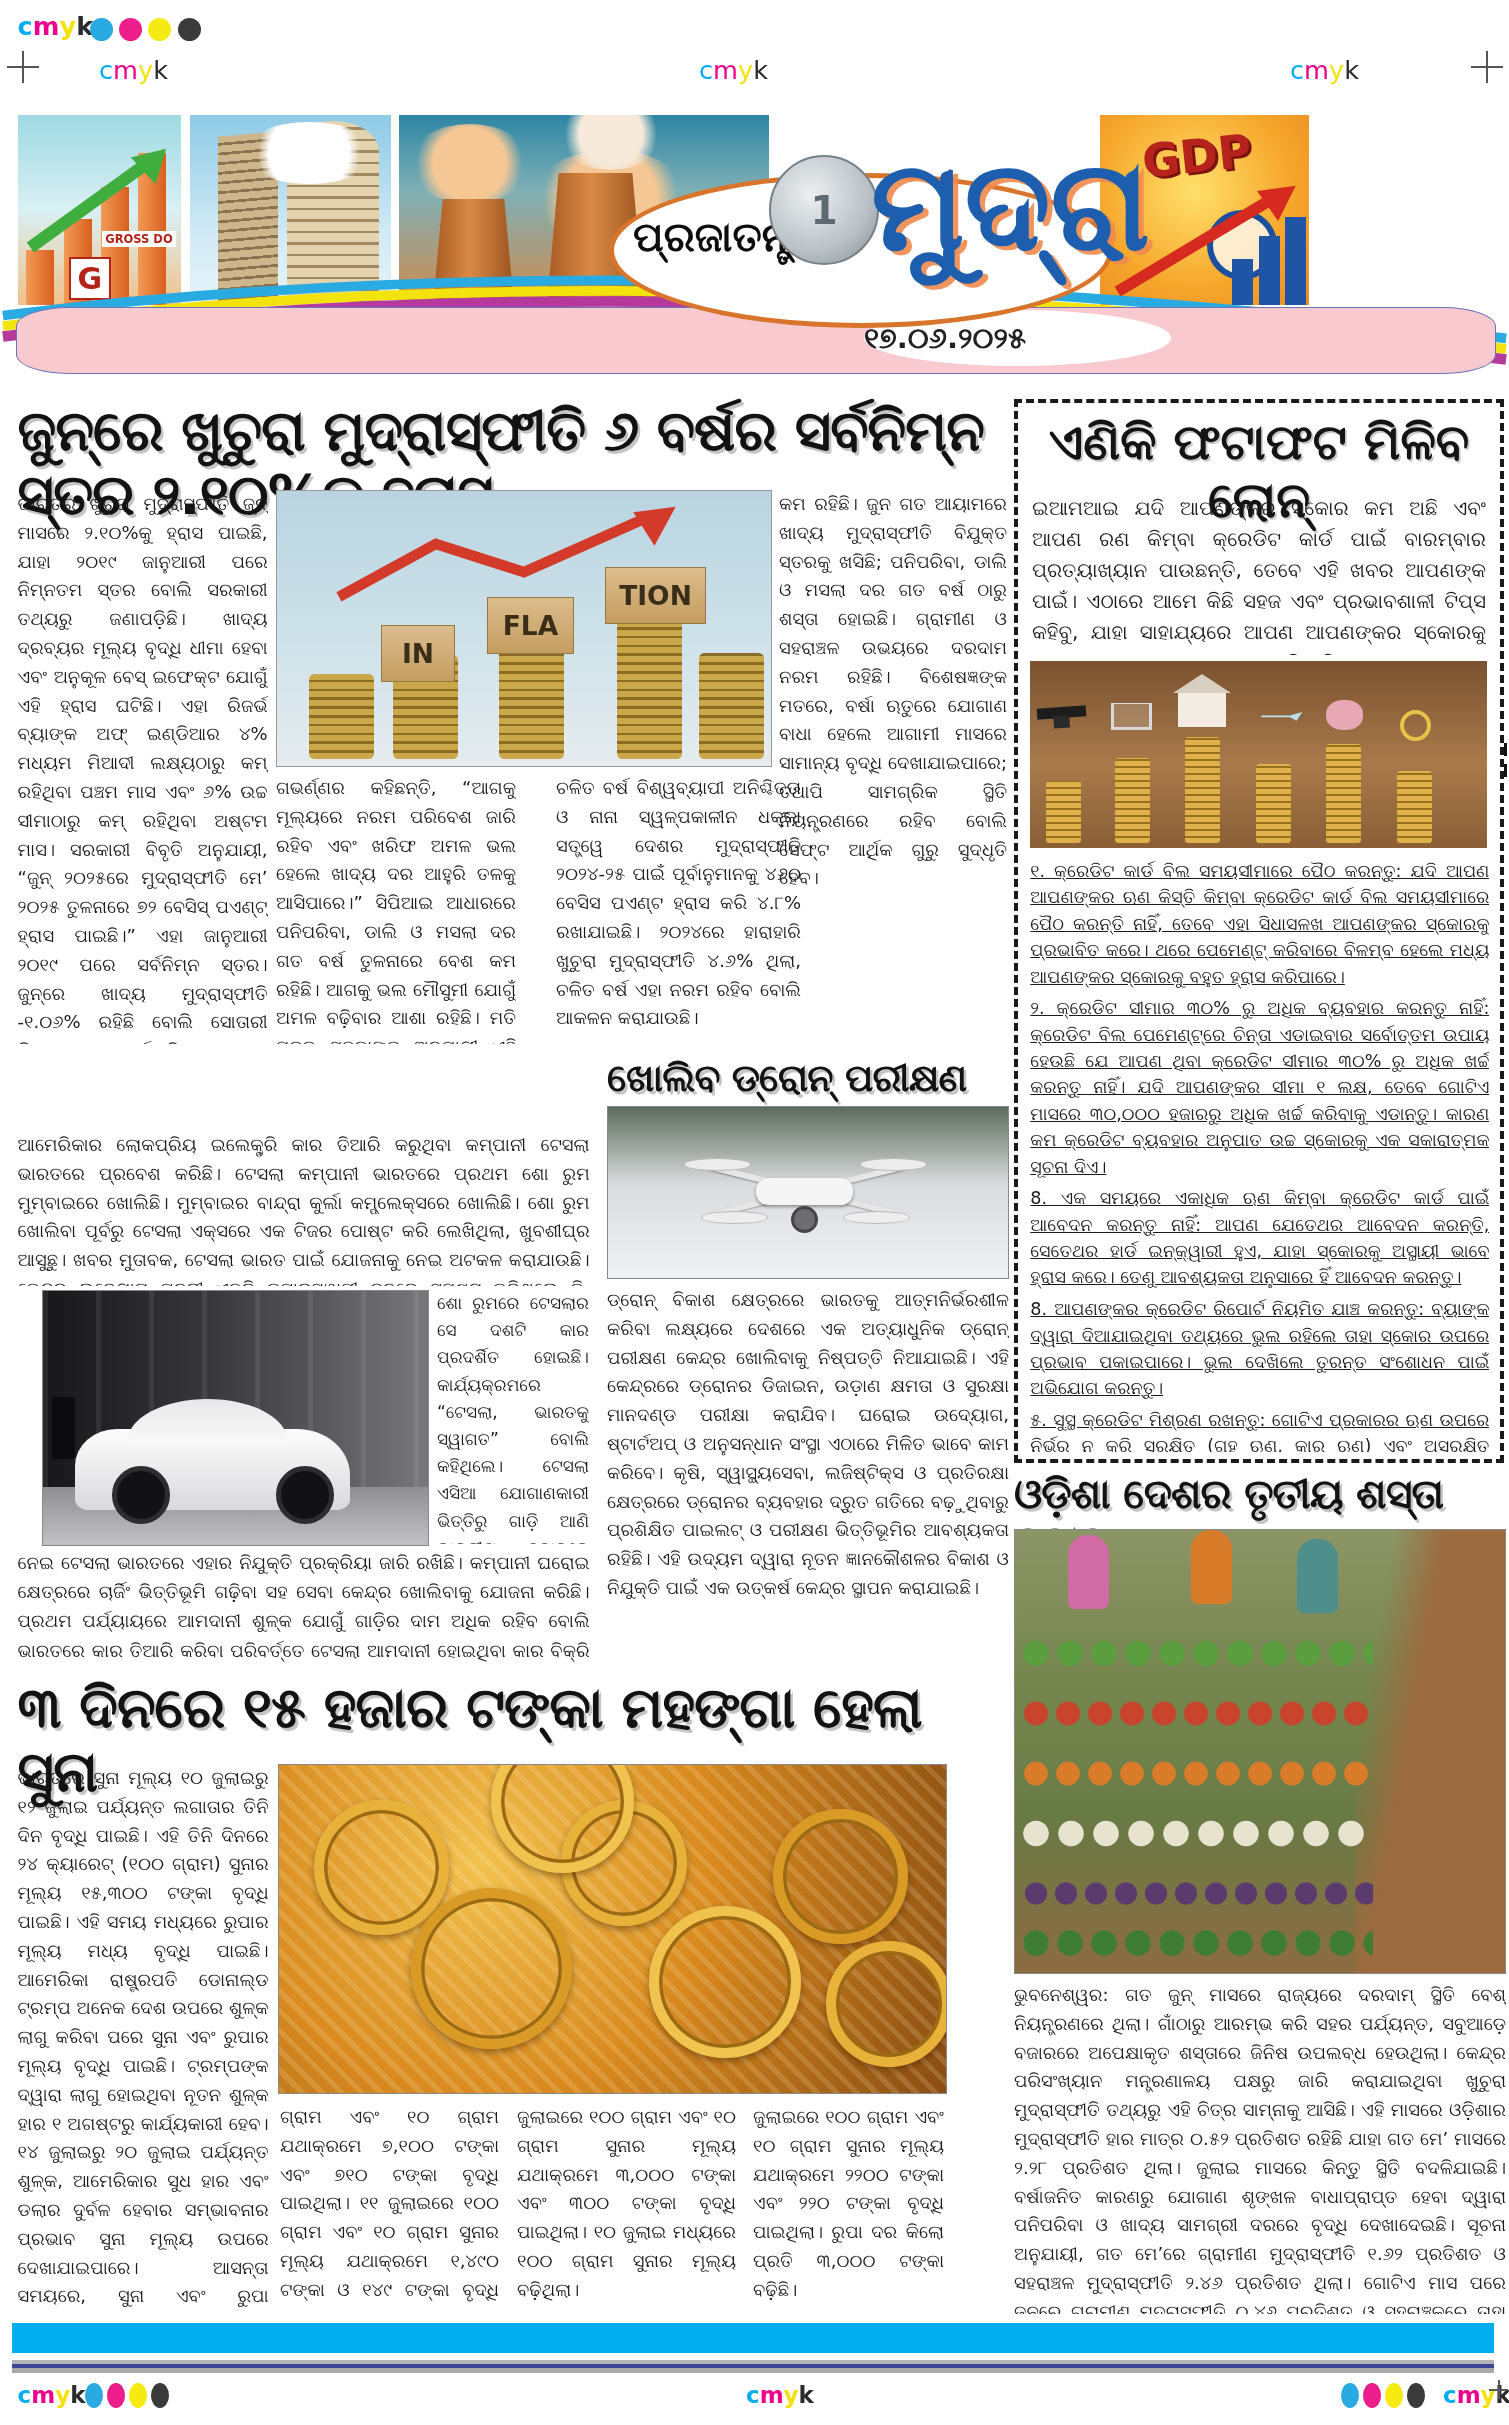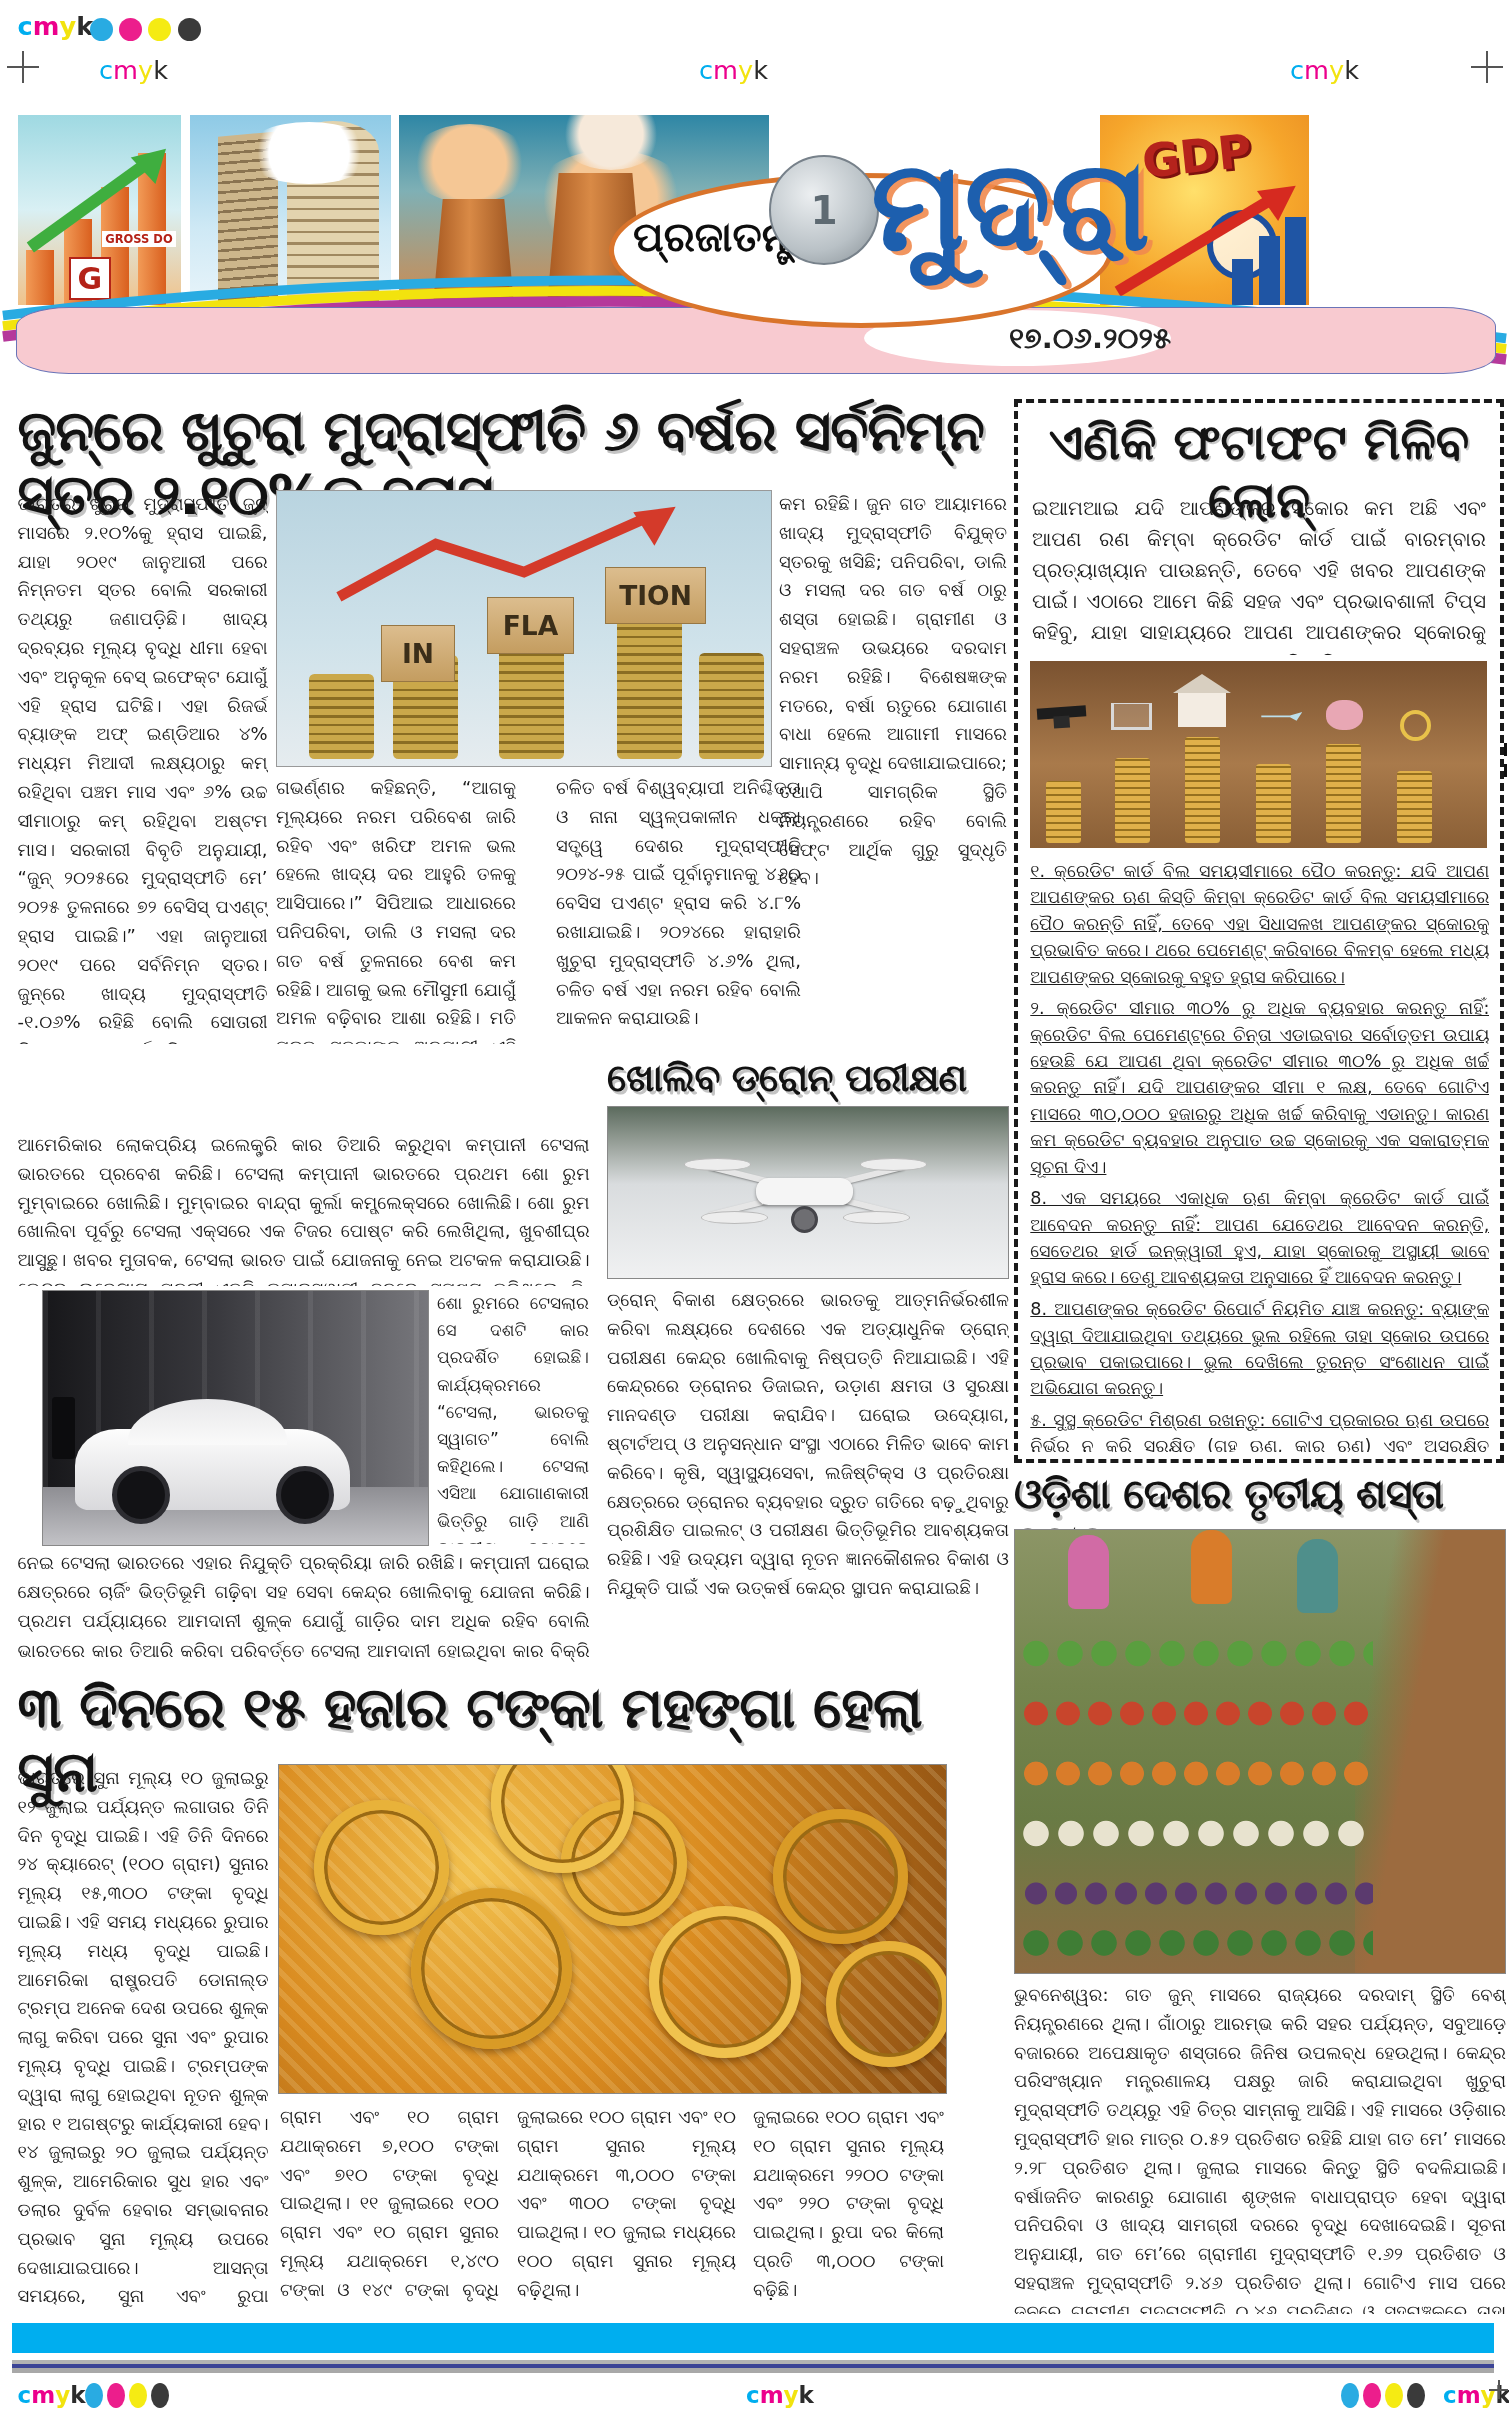--- a/index.html
+++ b/index.html
@@ -50,21 +50,21 @@
   .paper-name{left:633px;top:213px;z-index:5;font-size:41px;font-weight:800;color:#0d0d0d;}
   .coin{left:769px;top:155px;width:106px;height:106px;border-radius:50%;z-index:6;
         background:radial-gradient(circle at 38% 35%,#eceff1,#b9c1c6 60%,#848d93);border:2.6px solid #77818a;
         display:flex;align-items:center;justify-content:center;font-size:39px;font-weight:bold;color:#5e6a72;}
   .mudra{left:871px;top:125px;z-index:6;font-size:125px;line-height:1.3;font-weight:800;color:#1d5fae;
          text-shadow:5.3px 4.4px 0 rgba(240,138,78,.9);}
   .swoosh{left:0;top:254px;z-index:2;}
   .pinkband{left:16px;top:307px;width:1478px;height:65px;background:#f8cad0;border:1.8px solid #6a74b8;
             border-radius:53px/19.4px;z-index:3;}
   .dateoval{left:864px;top:310px;width:307px;height:56px;background:#fff;border-radius:50%;z-index:4;
-            display:flex;align-items:center;justify-content:flex-end;font-size:29px;font-weight:bold;color:#222;}
+            display:flex;align-items:center;justify-content:flex-start;font-size:29px;font-weight:bold;color:#222;}
   
   .h1{font-weight:800;color:#121212;letter-spacing:-0.9px;text-shadow:2.6px 2.6px 0 #c4c4c4;line-height:1.15;}
   .bt{font-size:18px;line-height:1.6;text-align:justify;color:#1b1b1b;overflow:hidden;}
   .loanbox{left:1014px;top:399px;width:490px;height:1064px;border:4.4px dashed #1a1a1a;background:#fff;box-sizing:border-box;}
   .loanbox .hd{position:absolute;left:0;right:0;top:10.6px;text-align:center;font-size:49px;font-weight:800;color:#141414;text-shadow:1.8px 1.8px 0 #c9c9c9;}
   .loanbox .intro{position:absolute;left:14px;right:14px;top:90px;height:162px;font-size:20px;line-height:1.55;
                   text-align:justify;text-align-last:center;overflow:hidden;color:#191919;}
   .loanbox .list{position:absolute;left:12.3px;right:10.6px;top:455px;bottom:7px;overflow:hidden;text-decoration:underline;}
   .loanbox .list p{margin:0 0 5.3px 0;font-size:17.6px;line-height:1.5;text-align:justify;}
   .lph{background:linear-gradient(180deg,#7a5230,#a97a4b 55%,#8a5f36);}

